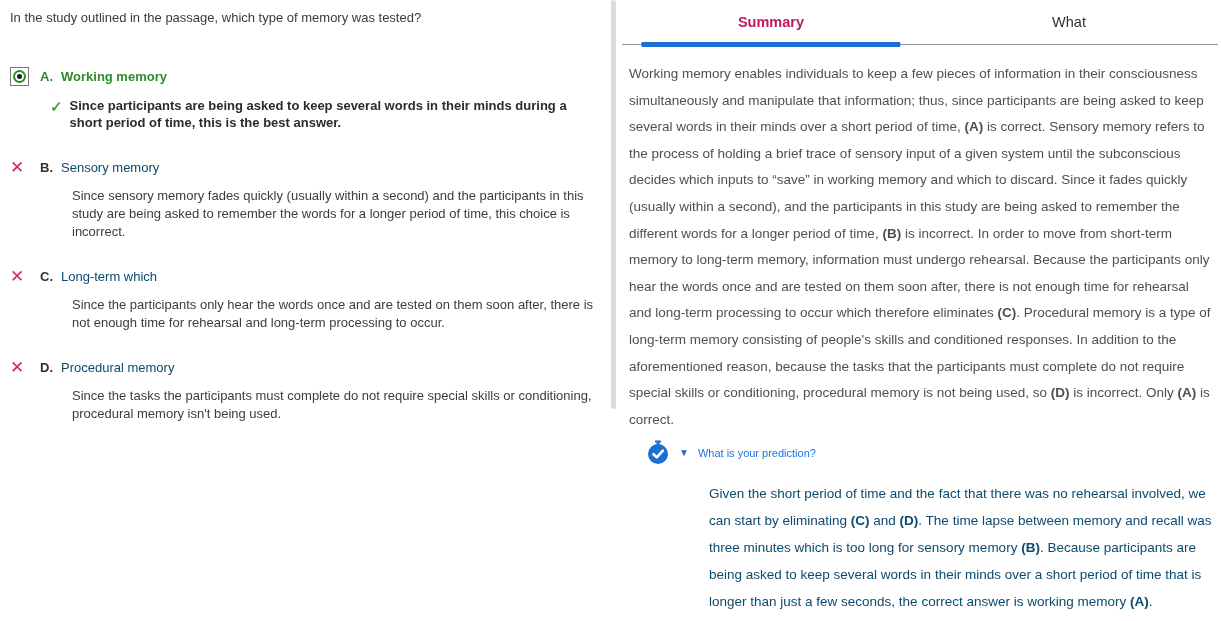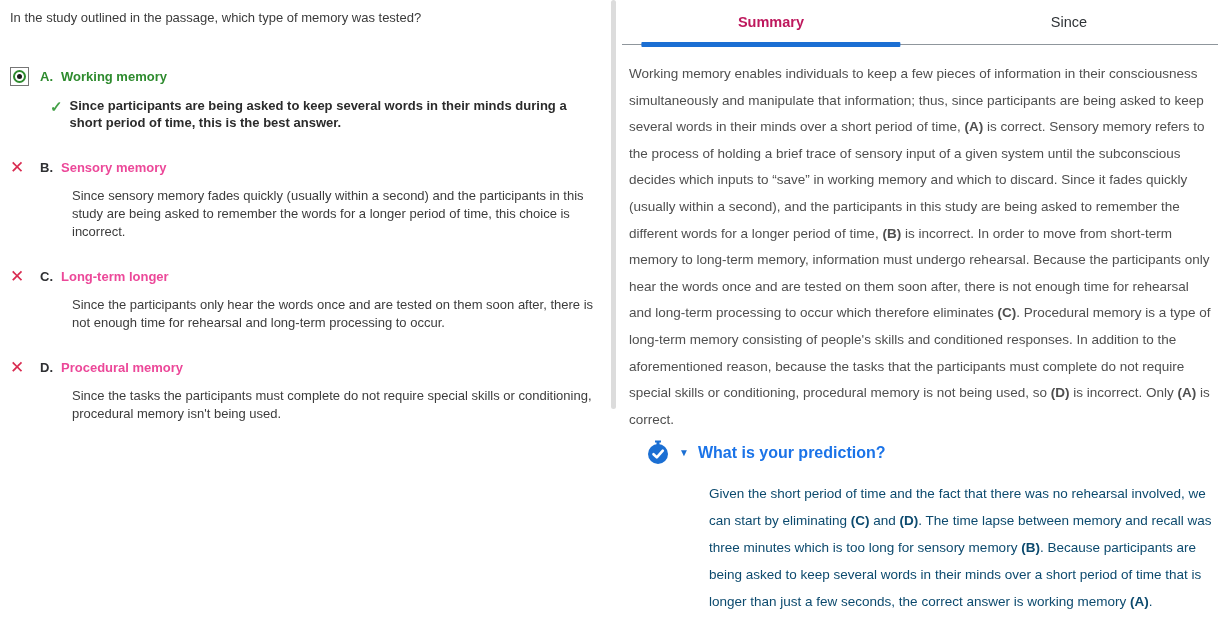--- a/index.html
+++ b/index.html
@@ -14,21 +14,21 @@
   
   .left-panel {
     width: 612px; padding: 9px 6px 0 10px;
     color: #3c3c3c; font-size: 13px;
   }
   .question-text { line-height: 1.35; margin-bottom: 40px; color: #3b3b3b; }
 
   .option { display: flex; align-items: center; margin-bottom: 11px; }
   .marker-cell { width: 30px; display: flex; align-items: center; }
   .letter { font-weight: 700; color: #2f3033; width: 21px; }
-  .option-label { color: #ec4899; font-weight: bold; }
+  .option-label { color: #0c4a6e; }
   .correct-text { color: #2e8b2e !important; font-weight: 700; }
 
   .radio-box {
     width: 19px; height: 19px; border: 1px solid #767676;
     display: inline-flex; align-items: center; justify-content: center;
     background: #fff; cursor: pointer;
   }
   .radio-ring {
     width: 13px; height: 13px; border: 2px solid #2e8b2e; border-radius: 50%;
     display: flex; align-items: center; justify-content: center;
@@ -72,21 +72,21 @@
   .summary-body { padding: 16px 6px 0 7px; color: #4f4f4f; font-size: 13.5px; }
   .summary-paragraph { line-height: 26.6px; max-width: 592px; }
   .run-bold { font-weight: 700; }
 
   .prediction-header {
     display: flex; align-items: center; gap: 9px;
     margin: 7px 0 0 17px; cursor: pointer;
   }
   .pred-icon { width: 24px; height: 25px; display: inline-flex; }
   .caret { color: #1b6fd3; font-size: 10px; line-height: 1; }
-  .pred-title { color: #1a73e8; font-size: 16px; font-weight: bold; }
+  .pred-title { color: #1a73e8; font-size: 11px; }
 
   .prediction-body {
     margin: 15px 0 0 80px; width: 505px; line-height: 27px; color: #0c4a6e;
   }
 </style>
 </head>
 <body>
 
 <div class="app">
 
@@ -118,21 +118,21 @@
     </div>
     <div class="explanation plain">
       <span>Since sensory memory fades quickly (usually within a second) and the participants in this study are being asked to remember the words for a longer period of time, this choice is incorrect.</span>
     </div>
 
     <div class="option">
       <span class="marker-cell">
         <span class="x-icon">✕</span>
       </span>
       <span class="letter">C.</span>
-      <span class="option-label">Long-term longer</span>
+      <span class="option-label">Long-term which</span>
     </div>
     <div class="explanation plain">
       <span>Since the participants only hear the words once and are tested on them soon after, there is not enough time for rehearsal and long-term processing to occur.</span>
     </div>
 
     <div class="option">
       <span class="marker-cell">
         <span class="x-icon">✕</span>
       </span>
       <span class="letter">D.</span>
@@ -145,21 +145,21 @@
 
   <div class="divider-bar"></div>
 
   <div class="right-panel">
     <div class="tabs">
       <div class="tab active">
         <span class="lbl">Summary</span>
         <span class="tab-indicator"></span>
       </div>
       <div class="tab">
-        <span class="lbl">Since</span>
+        <span class="lbl">What</span>
       </div>
     </div>
 
     <div class="summary-body">
       <p class="summary-paragraph"><span>Working memory enables individuals to keep a few pieces of information in their consciousness simultaneously and manipulate that information; thus, since participants are being asked to keep several words in their minds over a short period of time, </span><span class="run-bold">(A)</span><span> is correct. Sensory memory refers to the process of holding a brief trace of sensory input of a given system until the subconscious decides which inputs to “save” in working memory and which to discard. Since it fades quickly (usually within a second), and the participants in this study are being asked to remember the different words for a longer period of time, </span><span class="run-bold">(B)</span><span> is incorrect. In order to move from short-term memory to long-term memory, information must undergo rehearsal. Because the participants only hear the words once and are tested on them soon after, there is not enough time for rehearsal and long-term processing to occur which therefore eliminates </span><span class="run-bold">(C)</span><span>. Procedural memory is a type of long-term memory consisting of people's skills and conditioned responses. In addition to the aforementioned reason, because the tasks that the participants must complete do not require special skills or conditioning, procedural memory is not being used, so </span><span class="run-bold">(D)</span><span> is incorrect. Only </span><span class="run-bold">(A)</span><span> is correct.</span></p>
 
       <div class="prediction-header">
         <span class="pred-icon">
           <svg width="24" height="25" viewBox="0 0 24 25" xmlns="http://www.w3.org/2000/svg">
             <line x1="12" y1="1" x2="12" y2="5" stroke="#1b6fd3" stroke-width="3"></line>

